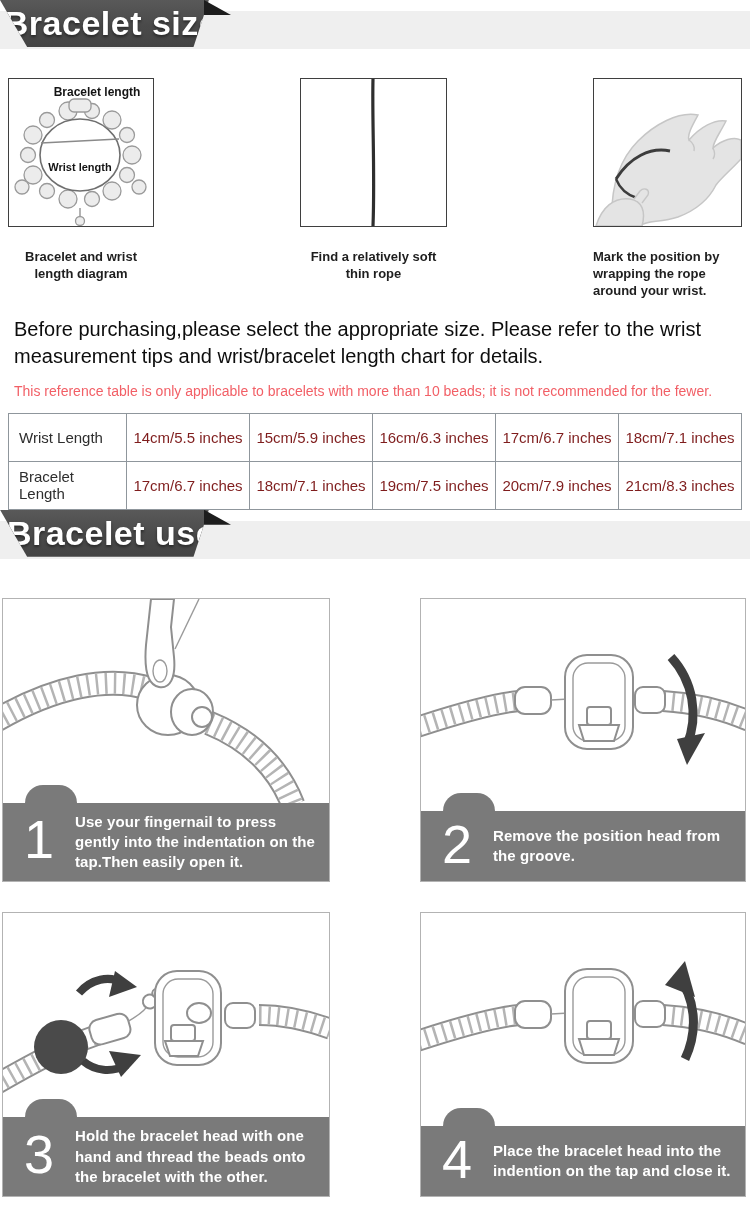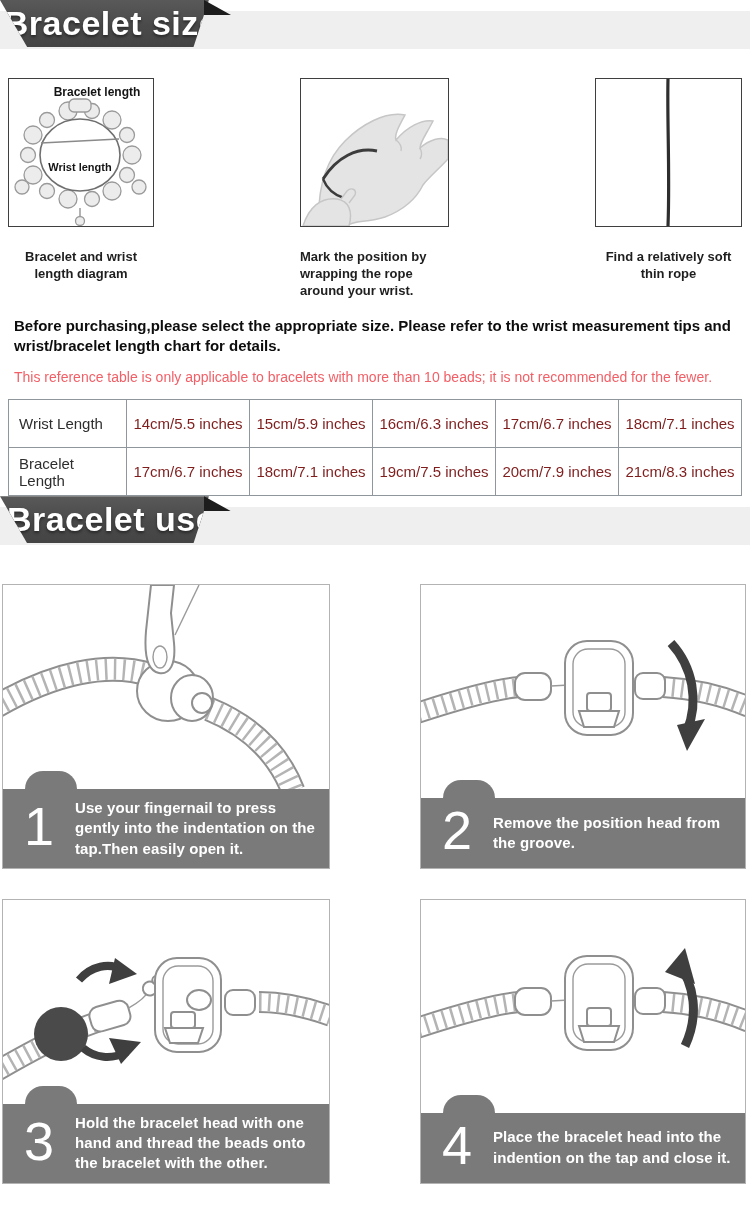--- a/index.html
+++ b/index.html
@@ -30,21 +30,21 @@
   .tips-row { display:flex; justify-content:space-between; padding:0 8px; margin-top:20px; }
   .tip { display:flex; flex-direction:column; }
   .tip-1 { width:146px; } .tip-2 { width:147px; } .tip-3 { width:149px; } .tip-4 { width:131px; }
   .tip-box { border:1px solid #3f3f3f; background:#fff; height:149px; overflow:hidden; }
   .tip-box svg { display:block; }
   .tip-caption { margin-top:22px; font-size:13px; font-weight:bold; color:#1e1e1e; line-height:1.3; }
   .tip-1 .tip-caption, .tip-2 .tip-caption { text-align:center; }
   .tip-3 .tip-caption, .tip-4 .tip-caption { text-align:left; }
 
   
-  .intro { margin:16px 14px 0 14px; font-size:15px; font-weight:bold; line-height:1.35; color:#0d0d0d; }
+  .intro { margin:16px 14px 0 14px; font-size:20px; font-weight:normal; line-height:1.35; color:#0d0d0d; }
   .note  { margin:13px 14px 0 14px; font-size:14px; font-weight:normal; color:#f25f66; }
 
   
   .size-table { width:734px; margin:14px 8px 0 8px; border-collapse:collapse; table-layout:fixed; }
   .size-table td {
     border:1px solid #8f969c; height:48px; font-size:15px; color:#7f1d1d;
     text-align:center; vertical-align:middle; padding:2px;
   }
   .size-table td.row-label { width:118px; text-align:left; padding-left:10px; color:#2e2e2e; }
 
@@ -115,41 +115,41 @@
           <line x1="32" y1="64" x2="110" y2="60" stroke="#8a8a8a" stroke-width="1.3"></line>
           <line x1="71" y1="129" x2="71" y2="138" stroke="#9a9a9a" stroke-width="1.5"></line>
           <circle cx="71" cy="142" r="4.5" fill="#ececec" stroke="#9a9a9a" stroke-width="1.3"></circle>
           <text x="88" y="17" font-size="12" font-weight="bold" fill="#141414" text-anchor="middle">Bracelet length</text>
           <text x="71" y="92" font-size="11" font-weight="bold" fill="#141414" text-anchor="middle">Wrist length</text>
         </svg>
       </div>
       <div class="tip-caption">Bracelet and wrist length diagram</div>
     </div>
 
+    <div class="tip tip-2">
+      <div class="tip-box">
+        <svg width="145" height="147" viewBox="0 0 145 147">
+          <path d="M72 0 C 71 40 74 95 72 147" fill="none" stroke="#2e2e2e" stroke-width="3.2"></path>
+        </svg>
+      </div>
+      <div class="tip-caption">Find a relatively soft thin rope</div>
+    </div>
+
     <div class="tip tip-3">
       <div class="tip-box">
         <svg width="147" height="147" viewBox="0 0 147 147">
           <path d="M18 147 C 16 110 24 82 44 62 C 60 46 84 32 104 36 C 98 47 93 56 95 61 C 106 48 121 40 132 42 C 126 54 119 63 119 69 C 128 61 140 57 147 61 L147 80 C 138 90 128 98 122 106 C 114 122 100 132 84 138 C 66 144 52 141 46 147 Z" fill="#e4e4e4" stroke="#c6c6c6" stroke-width="1.5"></path>
           <path d="M95 61 C 99 64 101 68 100 72 M119 69 C 121 73 121 77 119 80" fill="none" stroke="#c6c6c6" stroke-width="1.4"></path>
           <path d="M22 100 C 36 78 56 68 76 72" fill="none" stroke="#3c3c3c" stroke-width="3"></path>
           <path d="M22 100 C 26 110 33 116 43 119" fill="none" stroke="#3c3c3c" stroke-width="2.4"></path>
           <path d="M2 147 C 8 128 20 118 36 120 C 48 122 52 132 48 147 Z" fill="#e4e4e4" stroke="#c6c6c6" stroke-width="1.5"></path>
           <path d="M40 120 L46 112 C 50 108 56 110 54 116 L48 124" fill="#e4e4e4" stroke="#c6c6c6" stroke-width="1.4"></path>
         </svg>
       </div>
       <div class="tip-caption">Mark the position by wrapping the rope around your wrist.</div>
-    </div>
-
-    <div class="tip tip-2">
-      <div class="tip-box">
-        <svg width="145" height="147" viewBox="0 0 145 147">
-          <path d="M72 0 C 71 40 74 95 72 147" fill="none" stroke="#2e2e2e" stroke-width="3.2"></path>
-        </svg>
-      </div>
-      <div class="tip-caption">Find a relatively soft thin rope</div>
     </div>
 
 
   </div>
 
   <p class="intro">Before purchasing,please select the appropriate size. Please refer to the wrist measurement tips and wrist/bracelet length chart for details.</p>
   <p class="note">This reference table is only applicable to bracelets with more than 10 beads; it is not recommended for the fewer.</p>
 
   <table class="size-table">
     <tbody>

